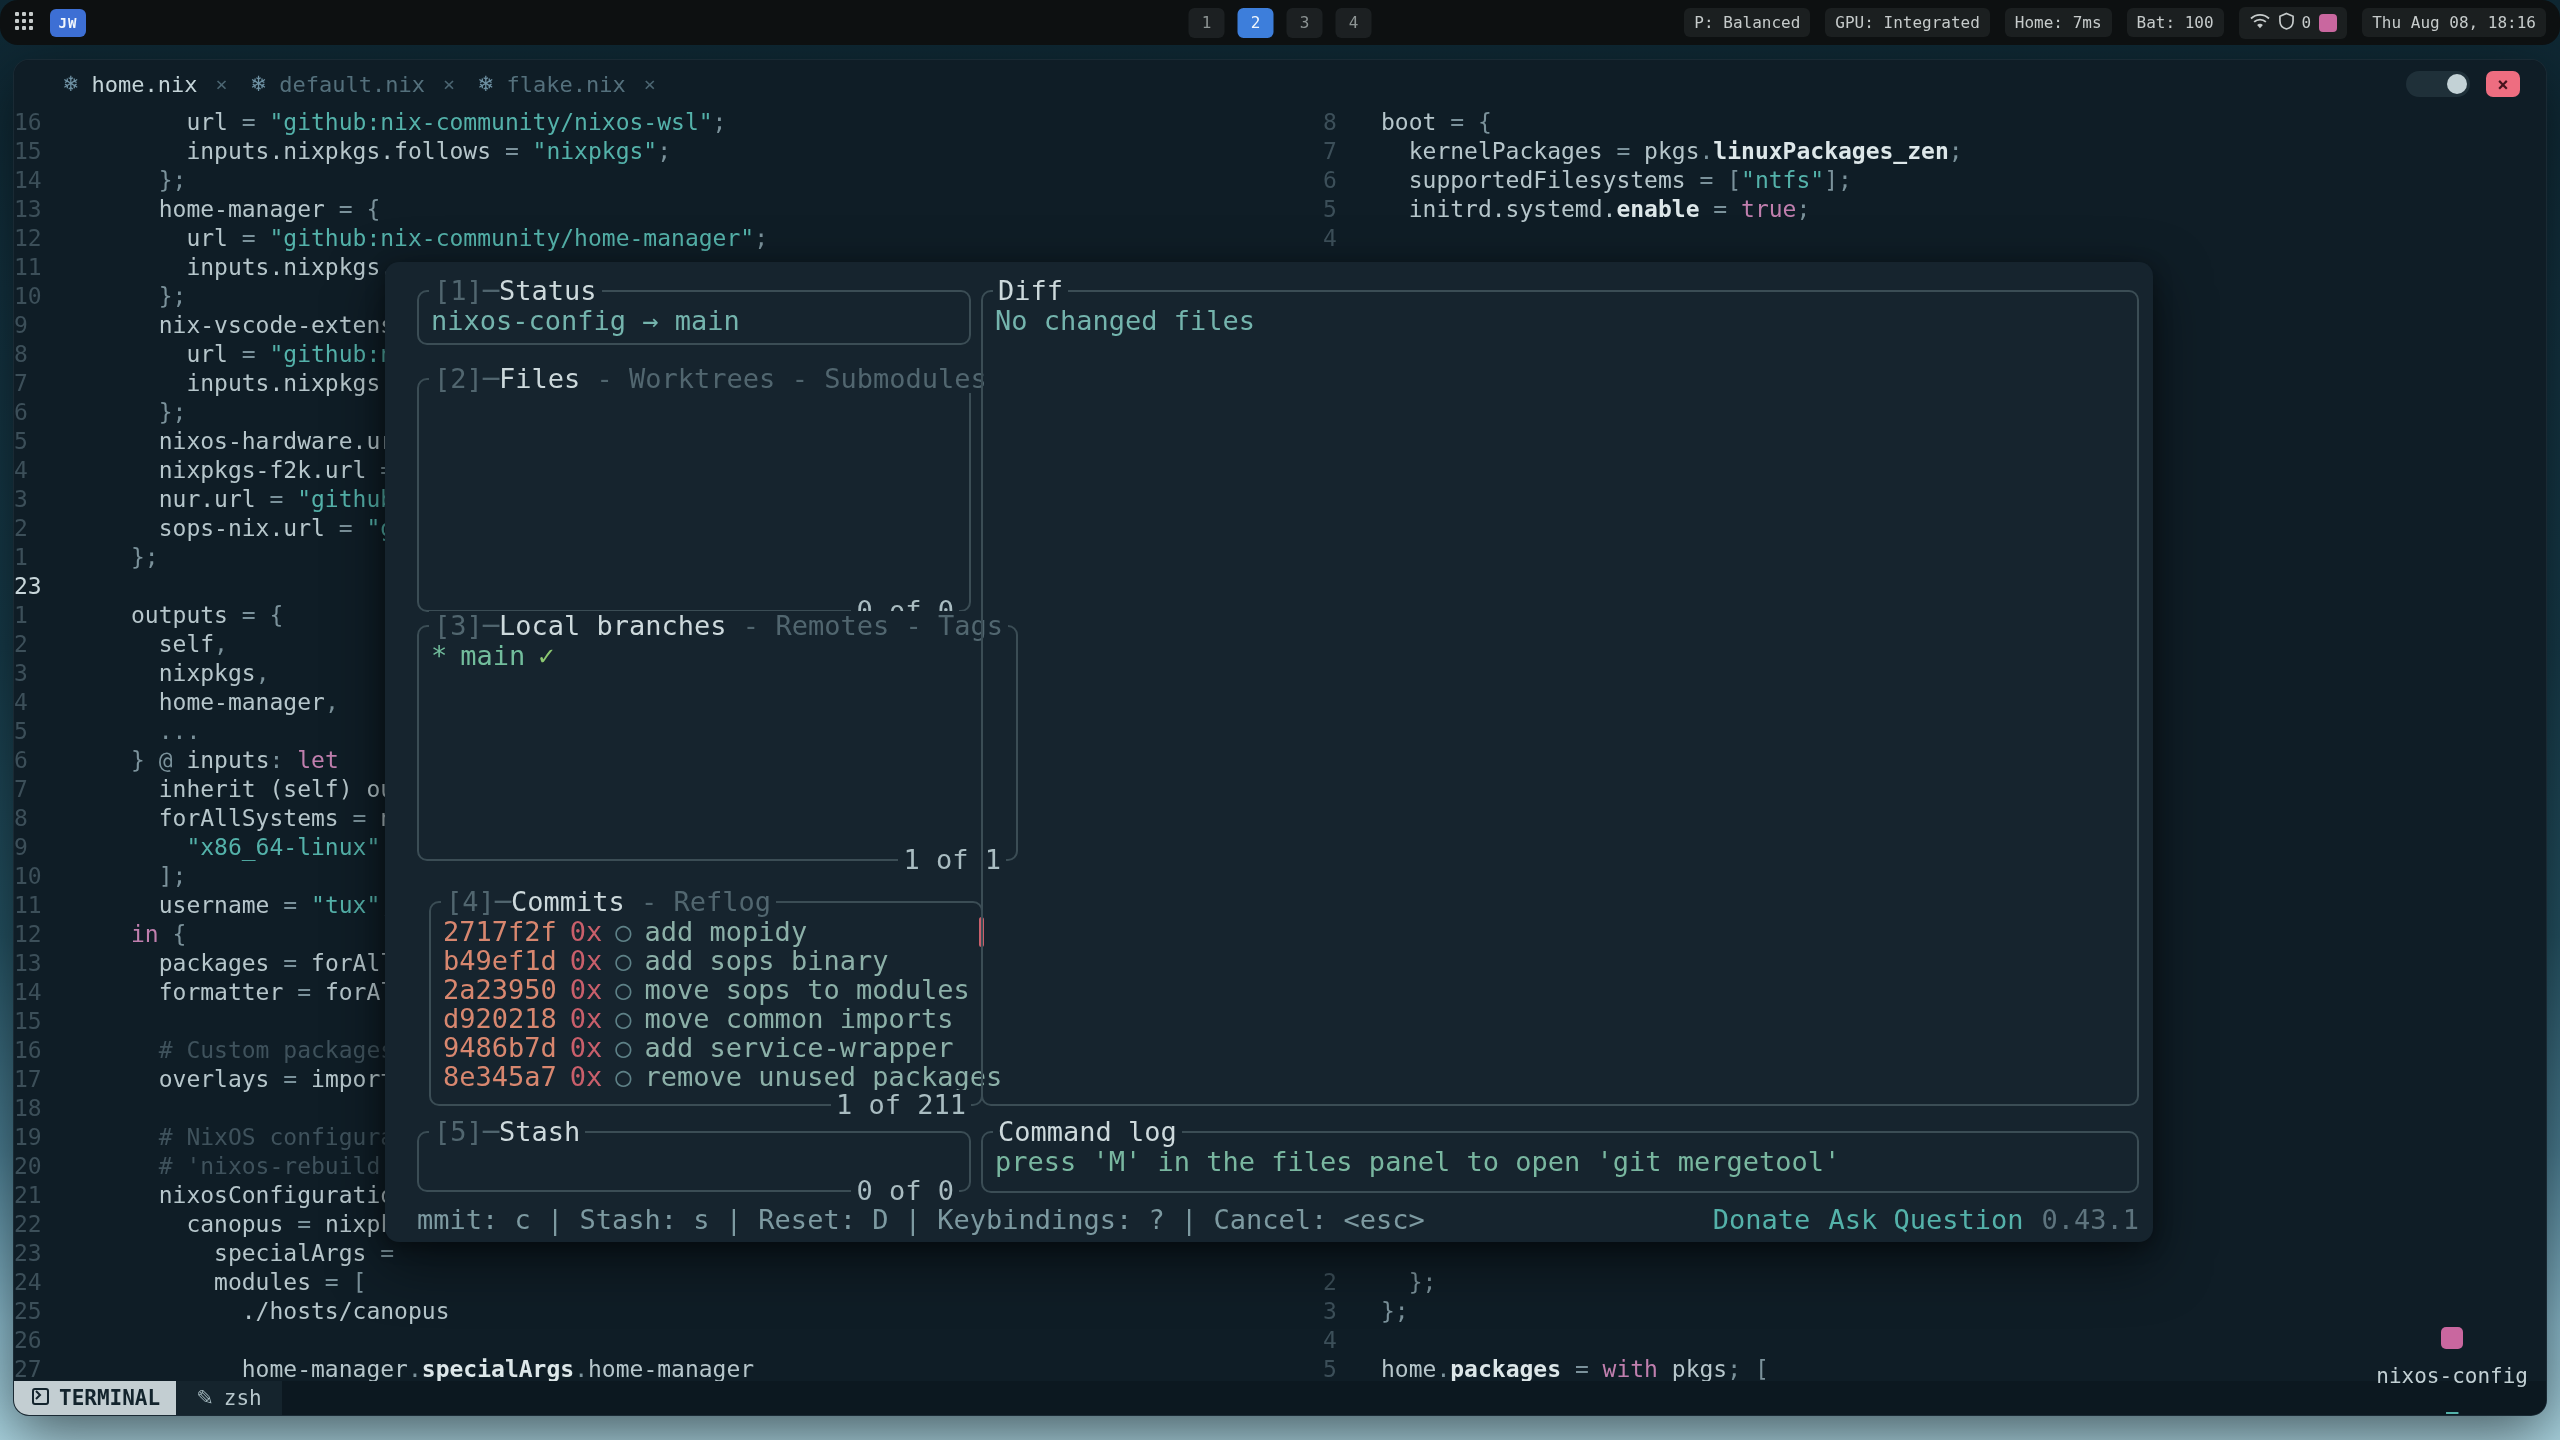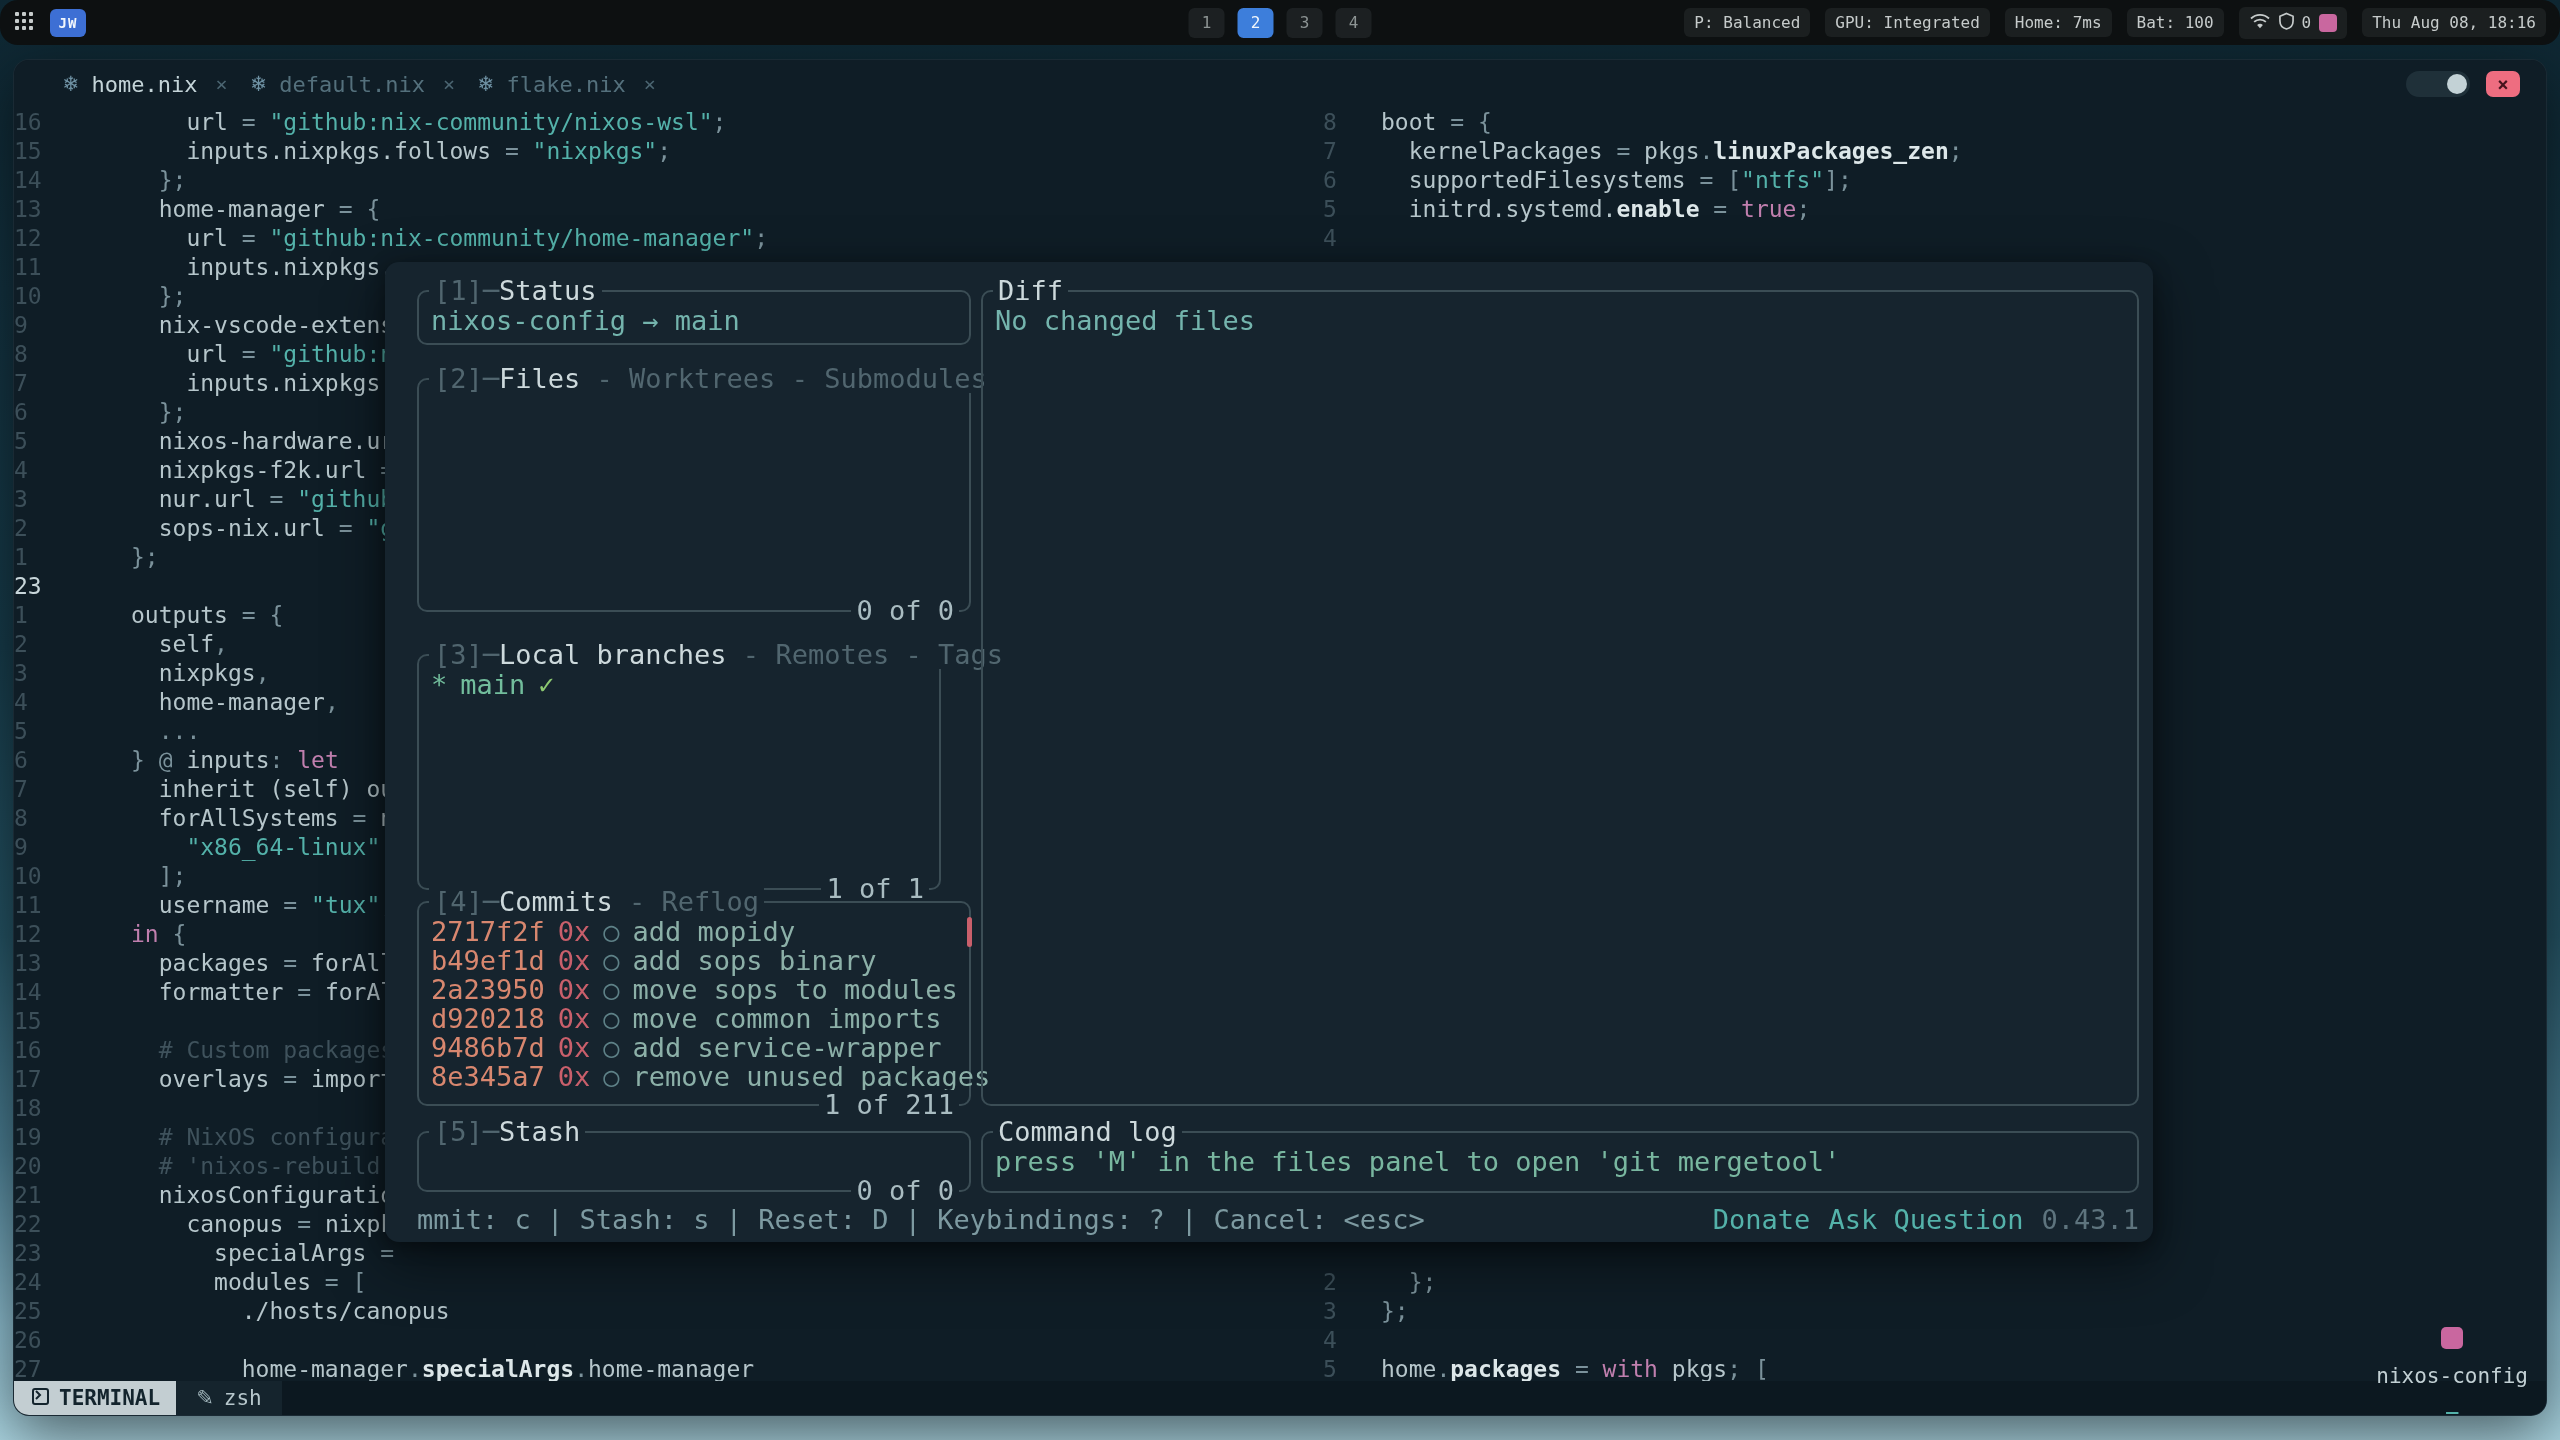--- a/index.html
+++ b/index.html
@@ -109,22 +109,22 @@
   .branch-row { display:flex; gap:13px; height:29px; line-height:29px; }
   .br-star, .br-name { color:#72bd9c; }
   .br-check { color:#8cc871; }
   .commit-row { display:flex; gap:13px; height:29px; line-height:29px; white-space:pre; }
   .cm-hash { color:#d8876f; }
   .cm-author { color:#c95f6b; }
   .cm-graph { color:#5e8187; }
   .cm-msg { color:#8cb0a8; }
   .lg-status   { left:32px; top:28px;  width:554px;  height:55px; }
   .lg-files    { left:32px; top:116px; width:554px;  height:234px; }
-  .lg-branches { left:32px; top:392px; width:524px;  height:236px; }
-  .lg-commits  { left:32px; top:639px; width:554px;  height:205px; }
+  .lg-branches { left:32px; top:363px; width:601px;  height:236px; }
+  .lg-commits  { left:44px; top:639px; width:554px;  height:205px; }
   .lg-stash    { left:32px; top:869px; width:554px;  height:61px; }
   .lg-diff     { left:596px; top:28px;  width:1158px; height:816px; }
   .lg-cmdlog   { left:596px; top:869px; width:1158px; height:62px; }
   .lg-scrollbar {
     position:absolute; right:-3px; top:14px; width:5px; height:30px;
     background:#c95f6b; border-radius:3px;
   }
   .lg-options {
     position:absolute; left:32px; right:14px; bottom:8px; height:29px; line-height:29px;
     display:flex; align-items:center; color:#7d9aa1; white-space:pre;

